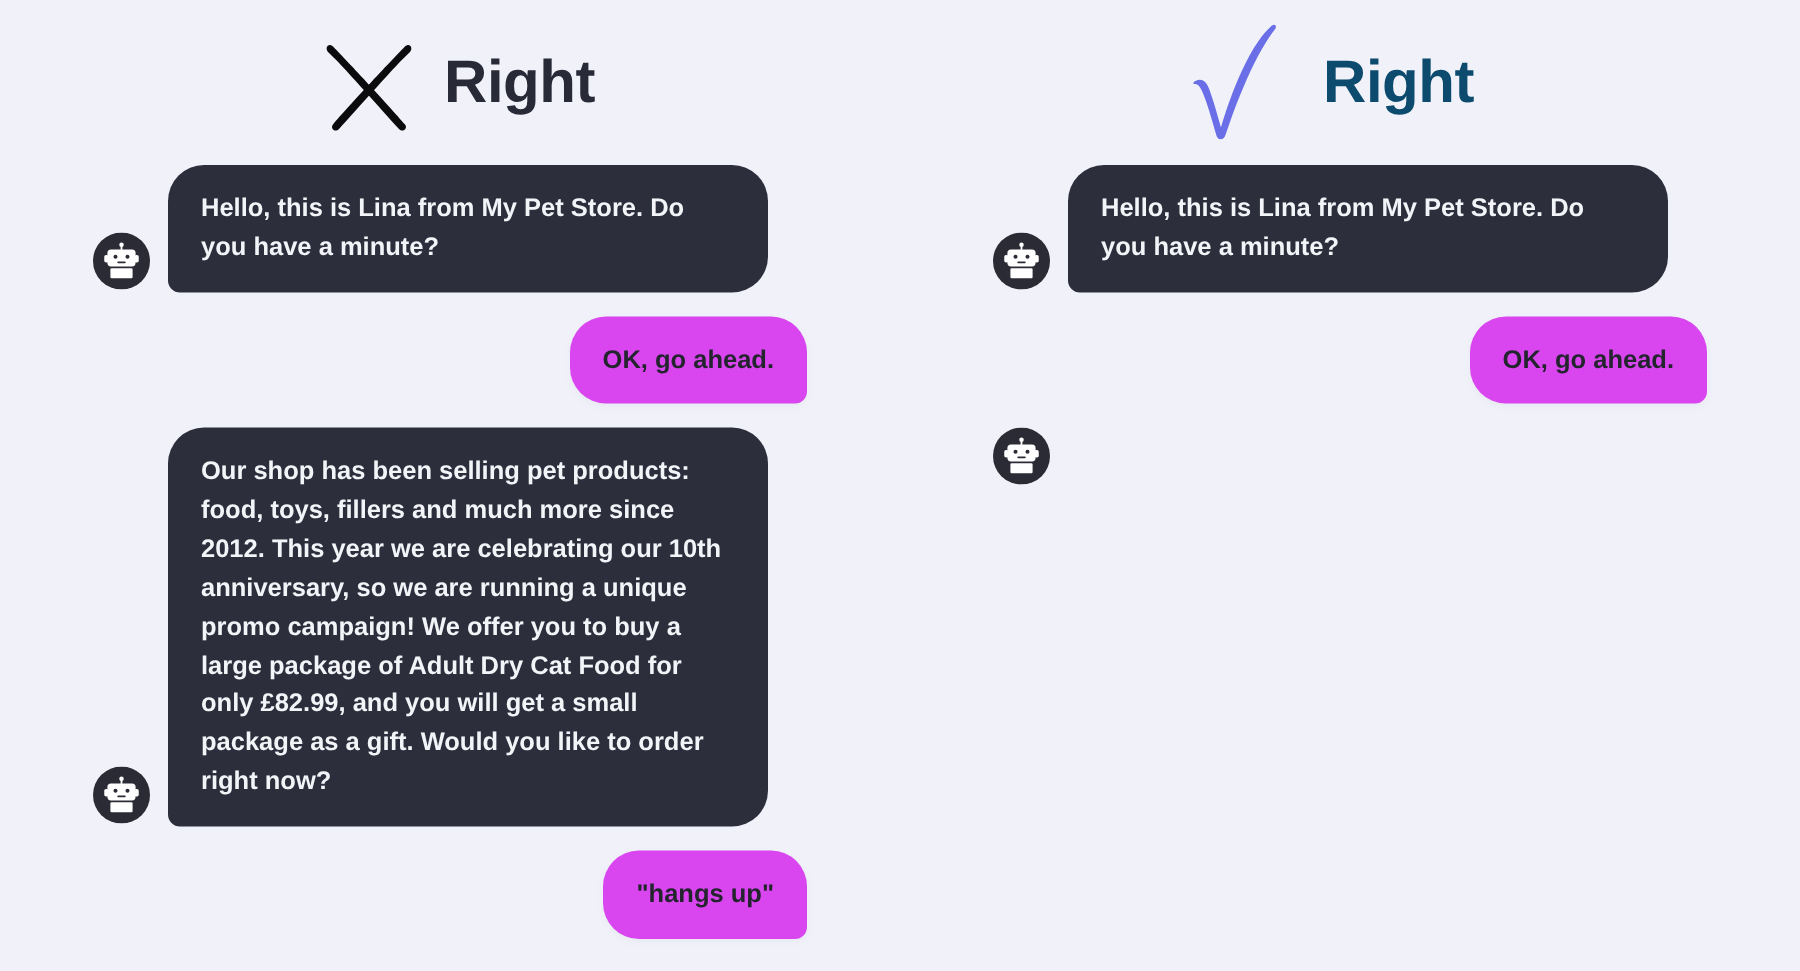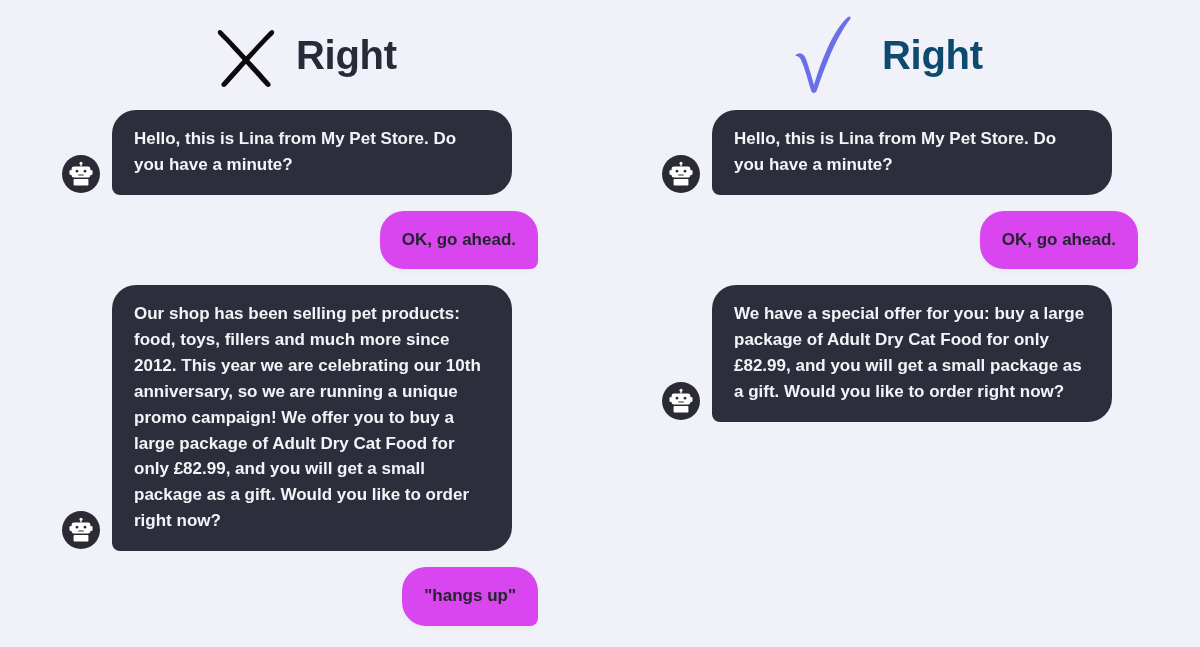--- a/index.html
+++ b/index.html
@@ -226,22 +226,19 @@
             <rect x="18.4" y="9" width="1.2" height="2.6" fill="#ffffff"></rect>
             <rect x="7.5" y="15" width="2.8" height="5" rx="1.2" fill="#ffffff"></rect>
             <rect x="27.7" y="15" width="2.8" height="5" rx="1.2" fill="#ffffff"></rect>
             <rect x="9.6" y="11.4" width="18.8" height="11.2" rx="2.4" fill="#ffffff"></rect>
             <circle cx="15" cy="16.2" r="1.35" fill="#2b2b36"></circle>
             <circle cx="23" cy="16.2" r="1.35" fill="#2b2b36"></circle>
             <rect x="16.2" y="19.4" width="5.6" height="1.1" rx="0.55" fill="#2b2b36"></rect>
             <rect x="11.6" y="23.9" width="14.8" height="6.6" rx="0.8" fill="#ffffff"></rect>
           </svg>
         </span>
-        <div class="bubble bot">
-          <p>We have a special offer for you: buy a large package of Adult Dry Cat Food for only £82.99, and you will get a small package as a gift. Would you like to order right now?</p>
-        </div>
       </div>
 
 
     </div>
   </div>
 
 </div>
 
 </body></html>

